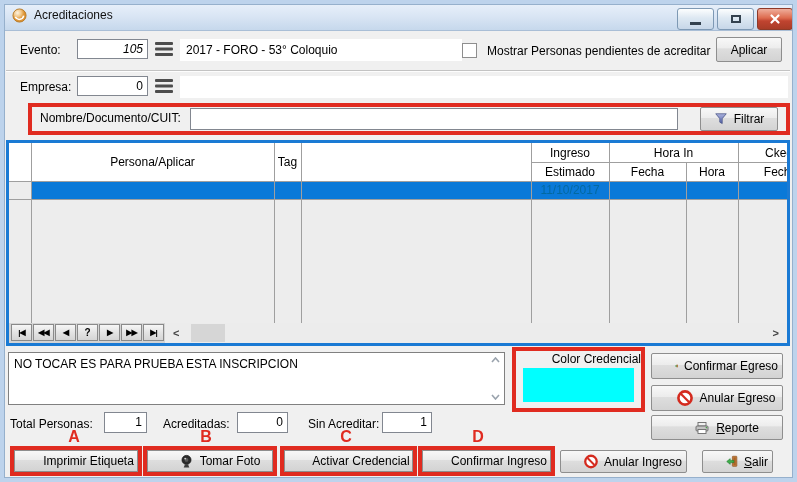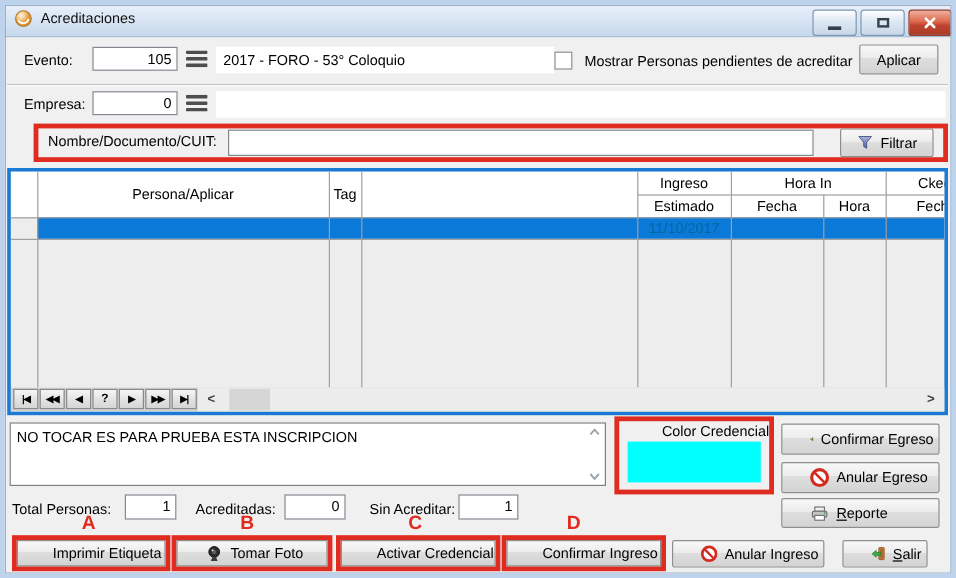--- a/index.html
+++ b/index.html
@@ -3,21 +3,21 @@
 <meta charset="utf-8">
 <style>
   html,body{margin:0;padding:0}
   body{width:797px;height:482px;position:relative;overflow:hidden;
        font-family:"Liberation Sans",sans-serif;font-size:12px;color:#000;background:#f0f0f0}
   .abs{position:absolute}
   .t{position:absolute;white-space:nowrap}
   .btn{position:absolute;display:flex;align-items:center;gap:6px;box-sizing:border-box;
        background:linear-gradient(#f8f8f8,#ececec 45%,#dedede 46%,#d3d3d3);
        border:1px solid #8e8e8e;border-radius:2px;justify-content:center;padding:0 4px;cursor:default}
-  .btn.left{justify-content:flex-start;padding-left:23px}
+  .btn.left{justify-content:center;padding-left:23px}
   .btn span{white-space:nowrap}
   .field{position:absolute;box-sizing:border-box;background:#fff;border:1px solid #828790;
          font-family:"Liberation Sans",sans-serif;font-size:12px;padding:0 4px;margin:0}
   .num{text-align:right}
   .flat{position:absolute;box-sizing:border-box;background:#fff;display:flex;align-items:center;padding:0 6px}
   .redbox{position:absolute;box-sizing:border-box;border:4px solid #e02b20;z-index:30}
   .u{text-decoration:underline}
   
   .titlebar{position:absolute;left:0;top:0;width:797px;height:30px;
             background:linear-gradient(#ecf3fc,#d9e5f4 55%,#c6d8ec);border-bottom:1px solid #a9bed6}
@@ -67,21 +67,21 @@
     <div style="width:10px;height:8px;border:2px solid #33414e;box-sizing:border-box"></div>
   </div>
   <div class="winbtn close" style="left:757px;width:36px">
     <svg width="12" height="12" viewBox="0 0 12 12">
         <path d="M2.5 2.5 L9.5 9.5 M9.5 2.5 L2.5 9.5" stroke="#fff" stroke-width="2.2" stroke-linecap="round"></path>
       </svg>
   </div>
 </div>
 
 <span class="t" style="left:20px;top:43px">Evento:</span>
-<input class="field num" style="left: 77px; top: 39px; width: 71px; height: 20px;" value="105">
+<input class="field num" style="left: 77px; top: 39px; width: 71px; height: 20px; font-style: italic;" value="105">
 <span class="abs" style="left:155px;top:42px">
   <svg width="18" height="14" viewBox="0 0 18 14">
       <rect x="0" y="0" width="18" height="3" rx="1" fill="#4d4d4d"></rect>
       <rect x="0" y="5.5" width="18" height="3" rx="1" fill="#4d4d4d"></rect>
       <rect x="0" y="11" width="18" height="3" rx="1" fill="#4d4d4d"></rect>
     </svg>
 </span>
 <div class="flat" style="left:180px;top:39px;width:282px;height:22px">
     <span>2017 - FORO - 53° Coloquio</span>
   </div>

